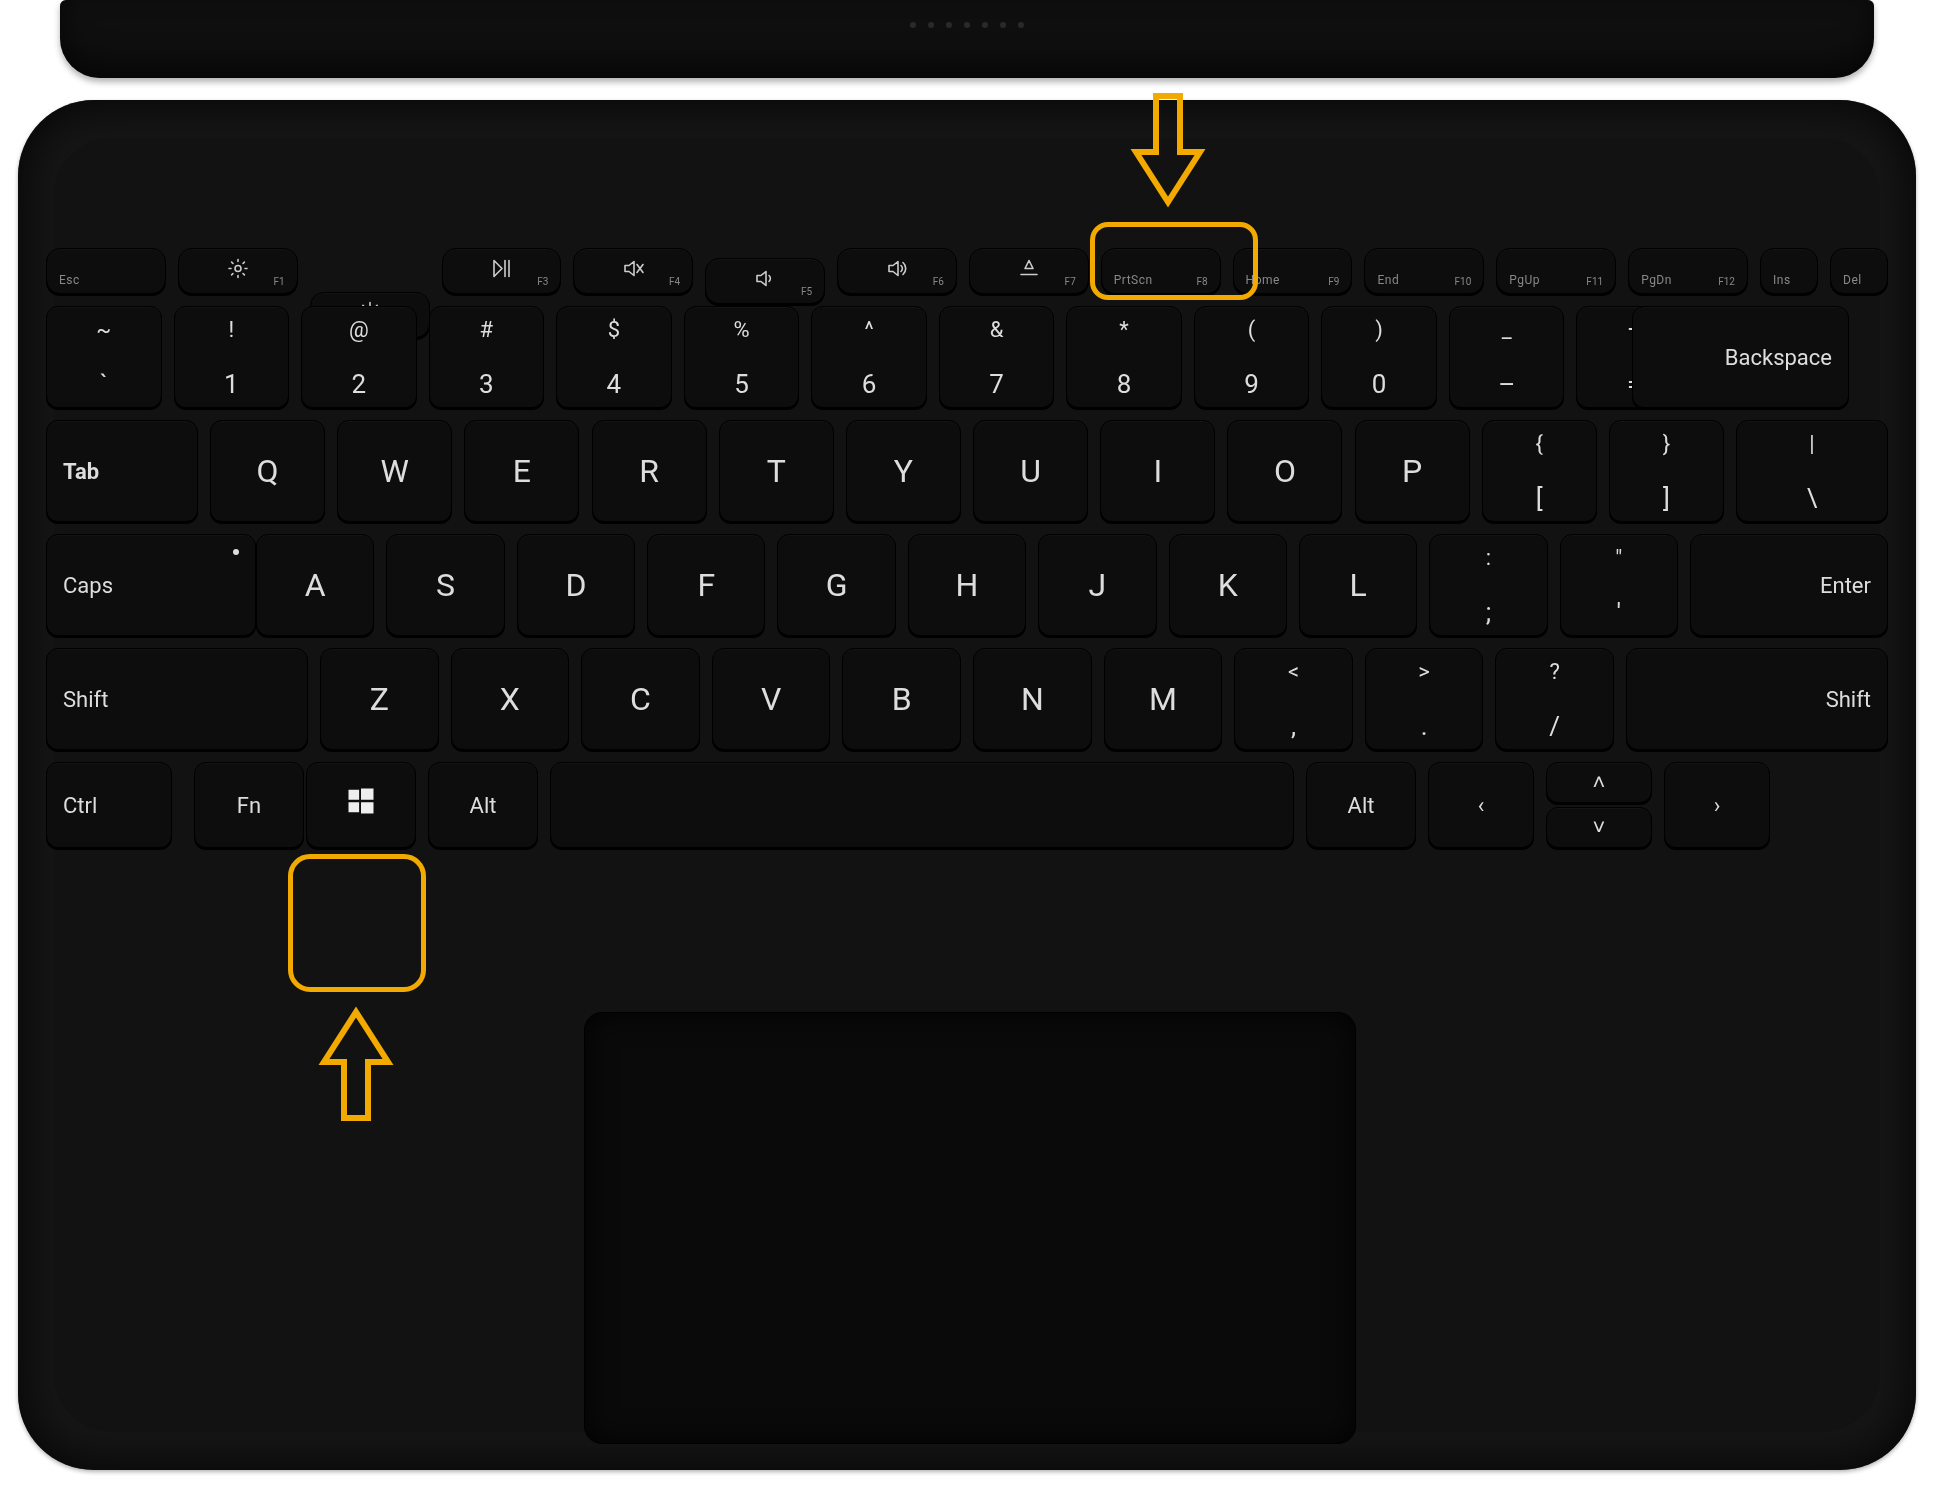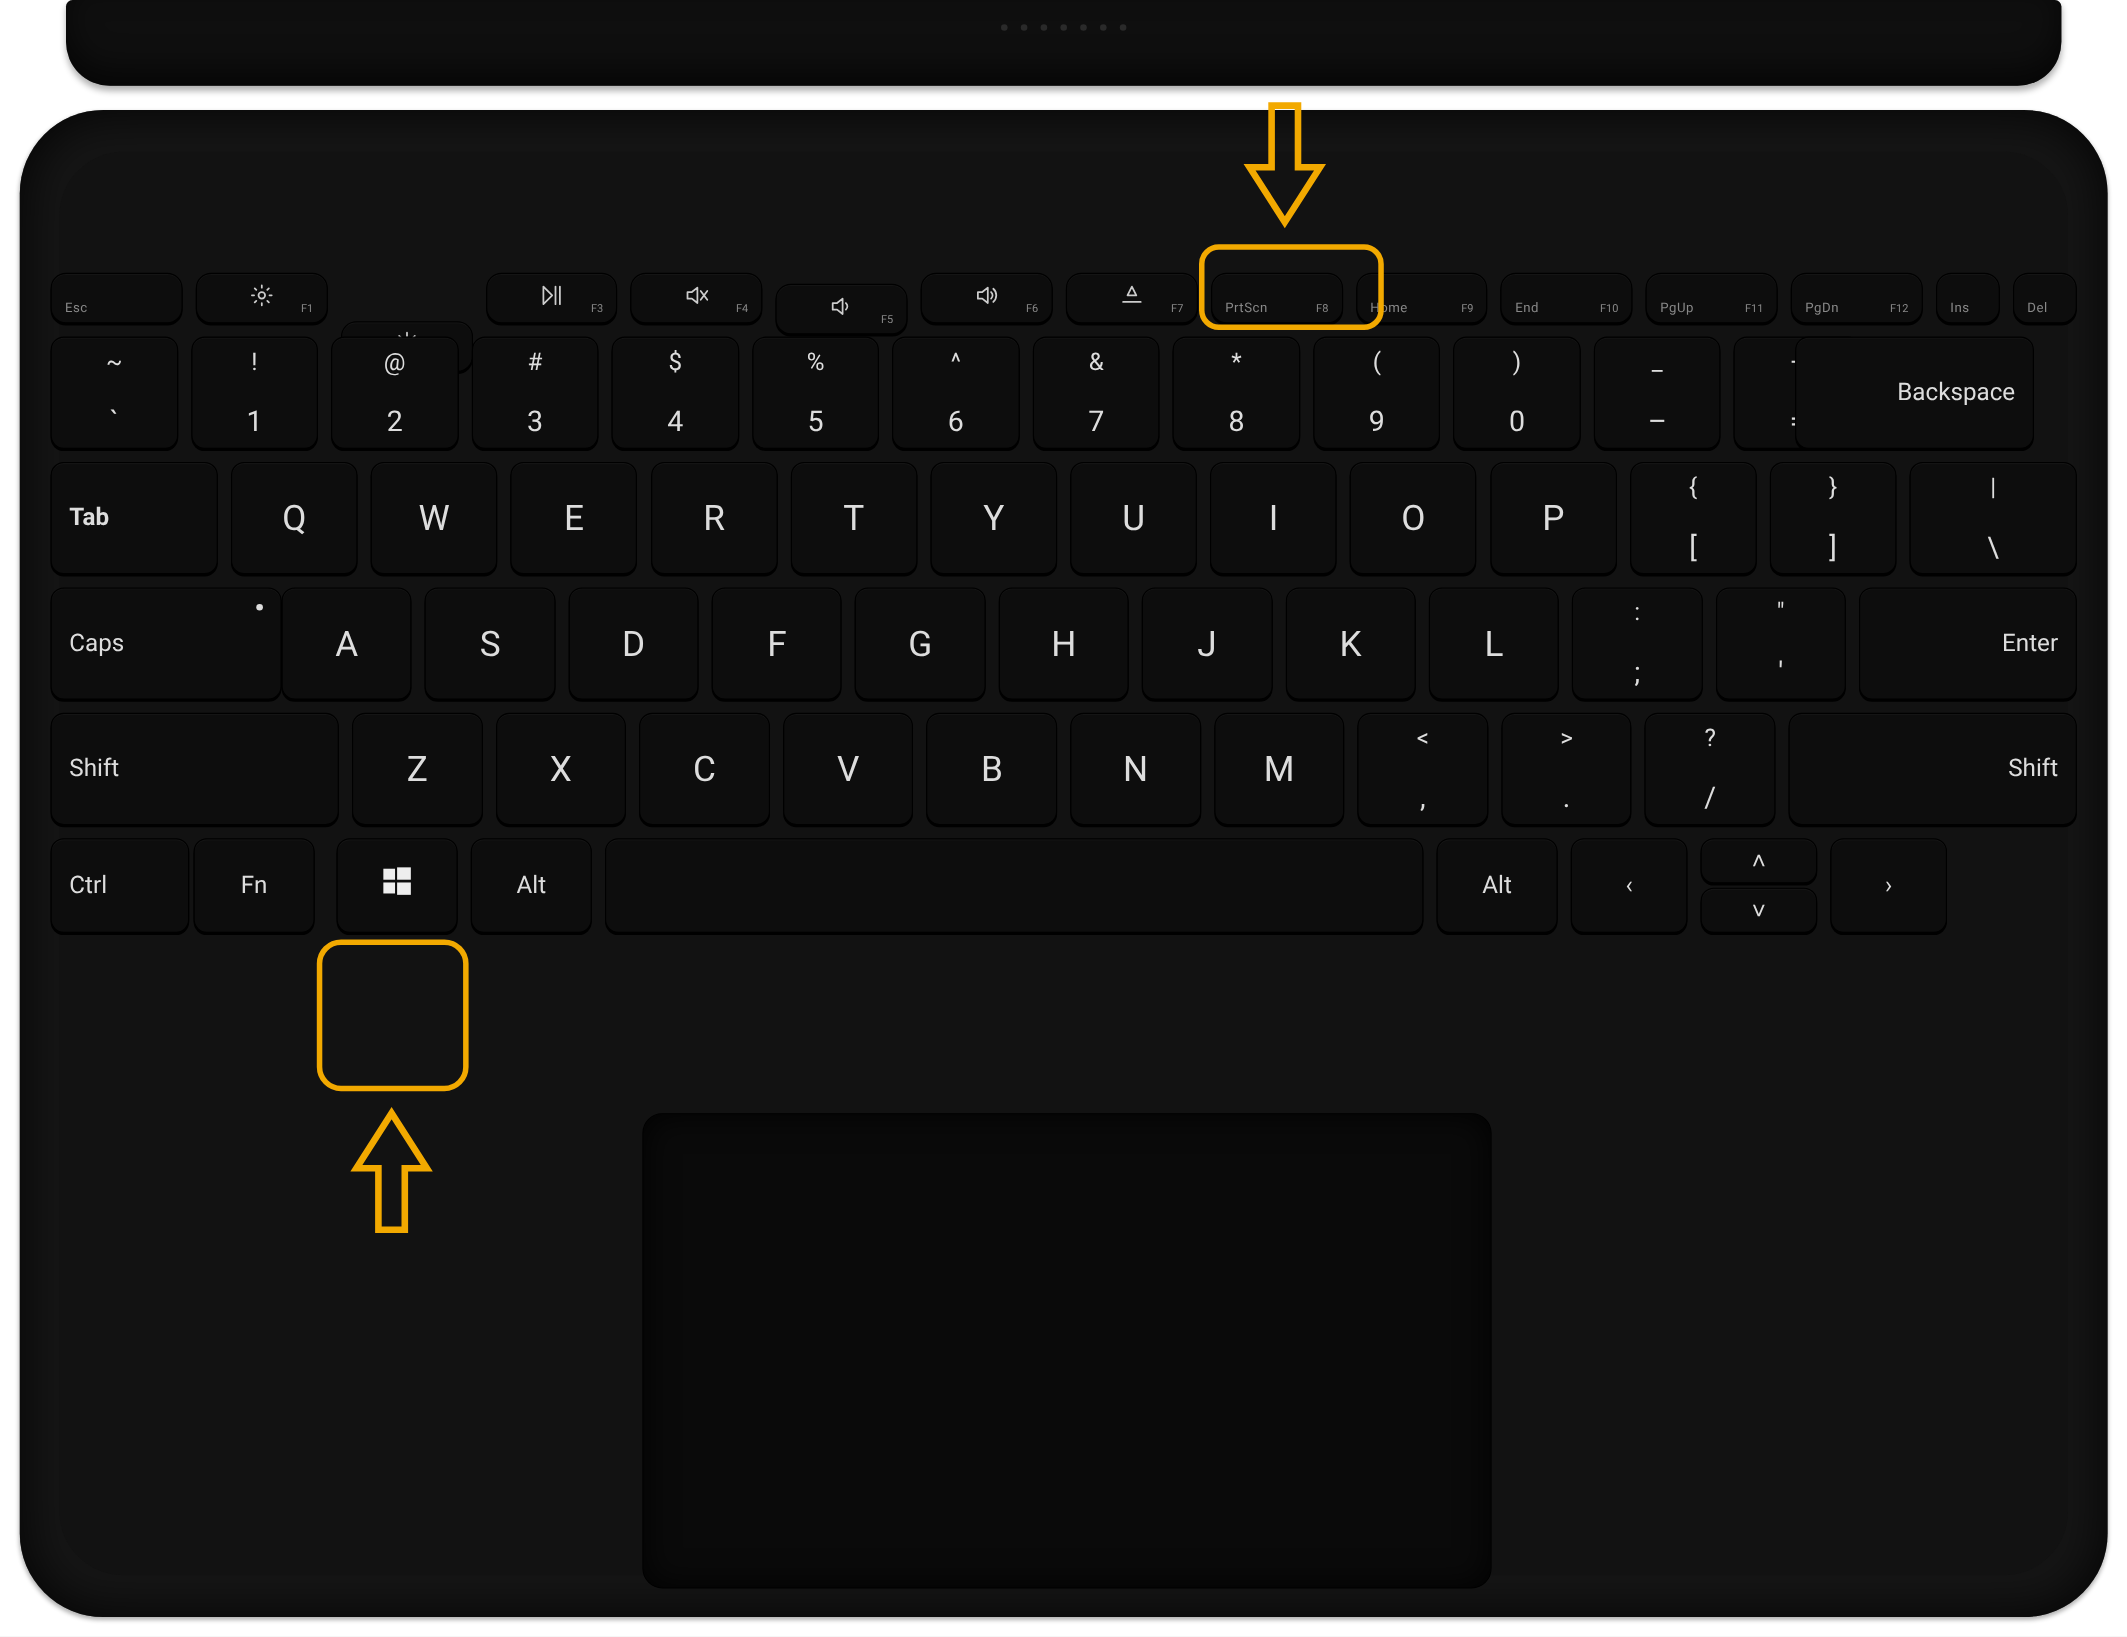--- a/index.html
+++ b/index.html
@@ -311,21 +311,21 @@
       <div class="key" style="left: 1449.4px; top: 452px; width: 116.6px; height: 100px;">
         <span class="cu sym">?</span>
         <span class="cl">/</span>
       </div>
       <div class="key" style="left: 1580px; top: 452px; width: 260px; height: 100px;">
         <span class="tr">Shift</span>
       </div>
       <div class="key" style="left: 0px; top: 566px; width: 124px; height: 84px;">
         <span class="tl">Ctrl</span>
       </div>
-      <div class="key" style="left: 130px; top: 566px; width: 108px; height: 84px;">
+      <div class="key" style="left: 148px; top: 566px; width: 108px; height: 84px;">
         <span class="c" style="font-size:22px">Fn</span>
       </div>
       <div class="key" style="left: 260px; top: 566px; width: 108px; height: 84px;">
         <span class="c"><svg width="30" height="30" viewBox="0 0 24 24">
             <g fill="#eee">
               <rect x="2" y="3" width="8.5" height="8"></rect>
               <rect x="12" y="2" width="10" height="9"></rect>
               <rect x="2" y="13" width="8.5" height="8"></rect>
               <rect x="12" y="13" width="10" height="9"></rect>
             </g>

